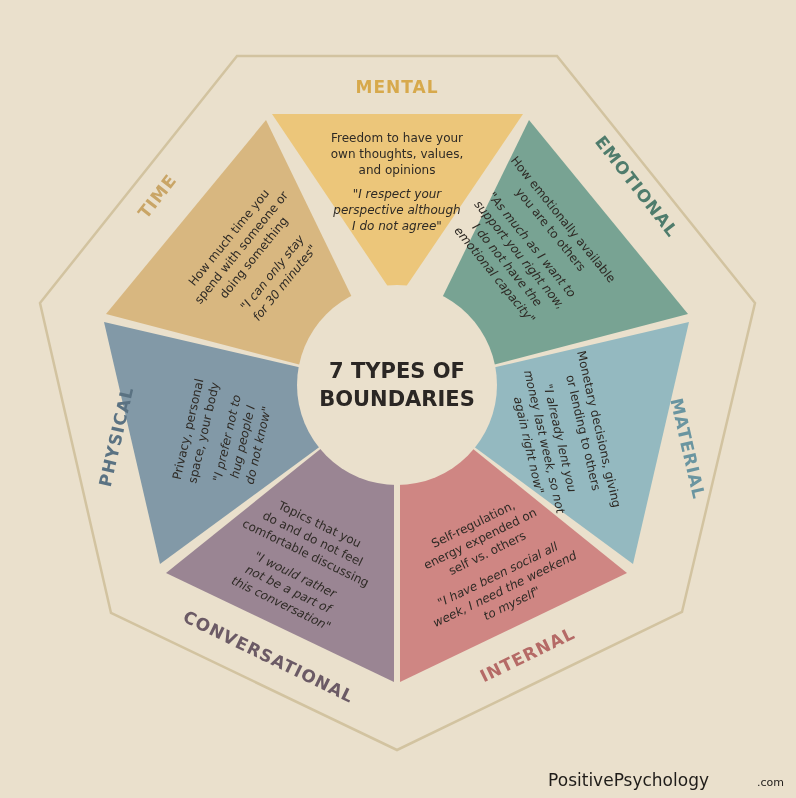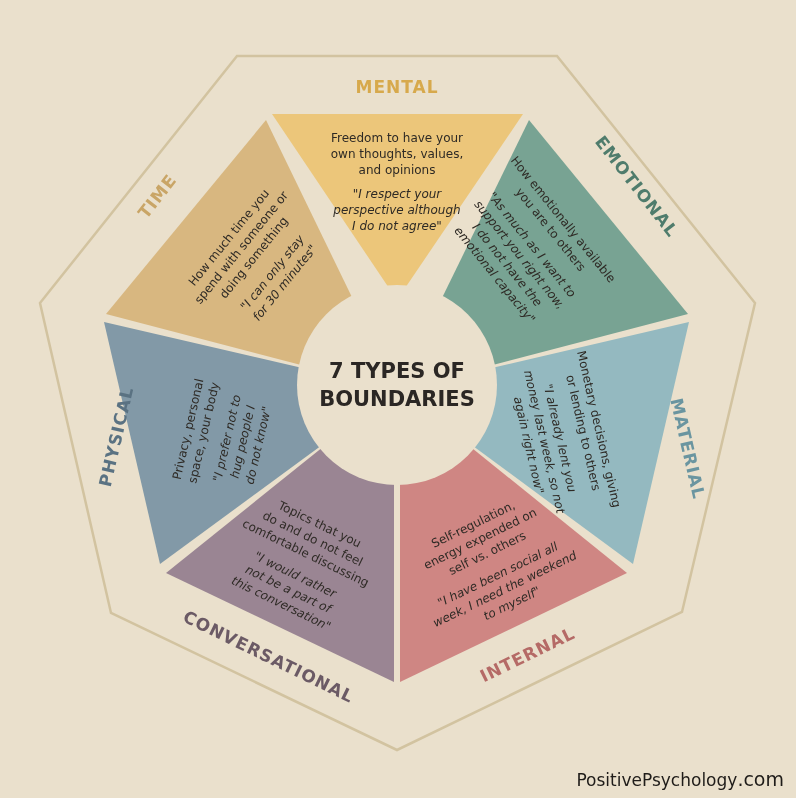--- a/index.html
+++ b/index.html
@@ -3,21 +3,21 @@
 <meta charset="utf-8">
 <style>
   html, body { margin:0; padding:0; }
   body { width:796px; height:798px; background:#eae0cc; position:relative; overflow:hidden; font-family:"Liberation Sans", "DejaVu Sans", sans-serif; }
   svg.diagram { position:absolute; left:0; top:0; }
   .label { font-family:"DejaVu Sans", sans-serif; font-weight:bold; font-size:17px; letter-spacing:1px; }
   .desc { font-family:"DejaVu Sans", sans-serif; font-size:12px; fill:#2e2a25; }
   .quote { font-family:"DejaVu Sans", sans-serif; font-size:12px; font-style:italic; fill:#2e2a25; }
   .center-title { font-family:"DejaVu Sans", sans-serif; font-weight:bold; font-size:21px; fill:#2b2724; }
   .footer { position:absolute; right:12px; bottom:8px; font-family:"DejaVu Sans", sans-serif; font-size:17px; color:#1f1c19; }
-  .footer .small { font-size:19px; }
+  .footer .small { font-size:11px;margin-left:48px; }
 </style>
 </head>
 <body>
 
 <svg class="diagram" width="796" height="798" viewBox="0 0 796 798">
 
   <polygon points="237,56 557,56 755,303 682,612 397,750 111,613 40,303" fill="none" stroke="#d2c3a0" stroke-width="2.5"></polygon>
 
   <g id="segments">
     <polygon id="seg-0" points="272,114 523,114 397,300" fill="#ecc67a"></polygon>

